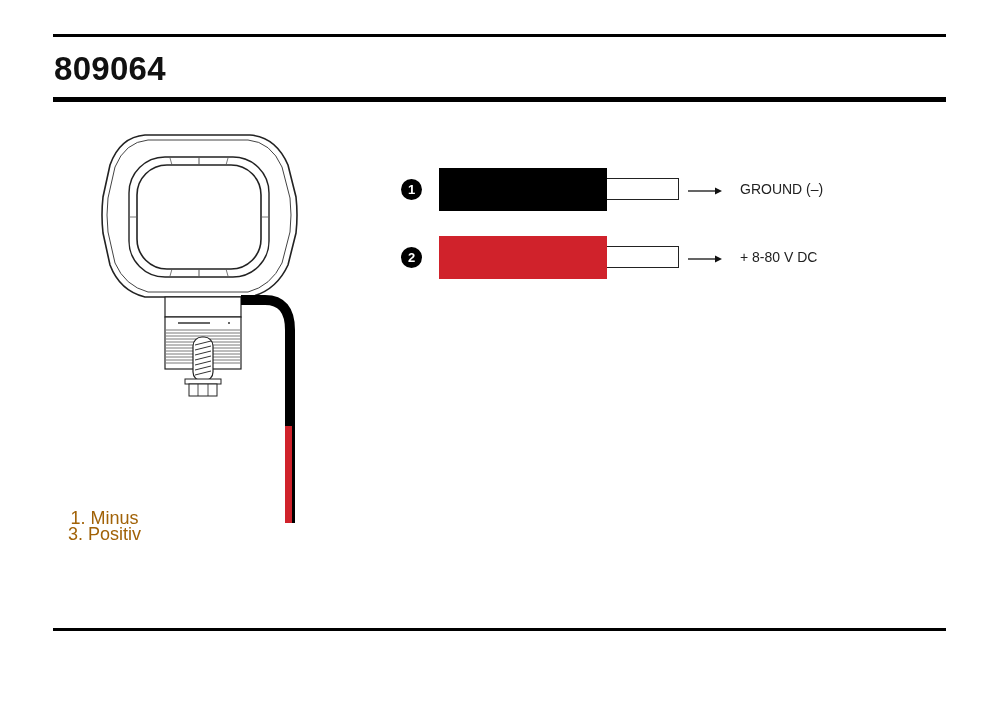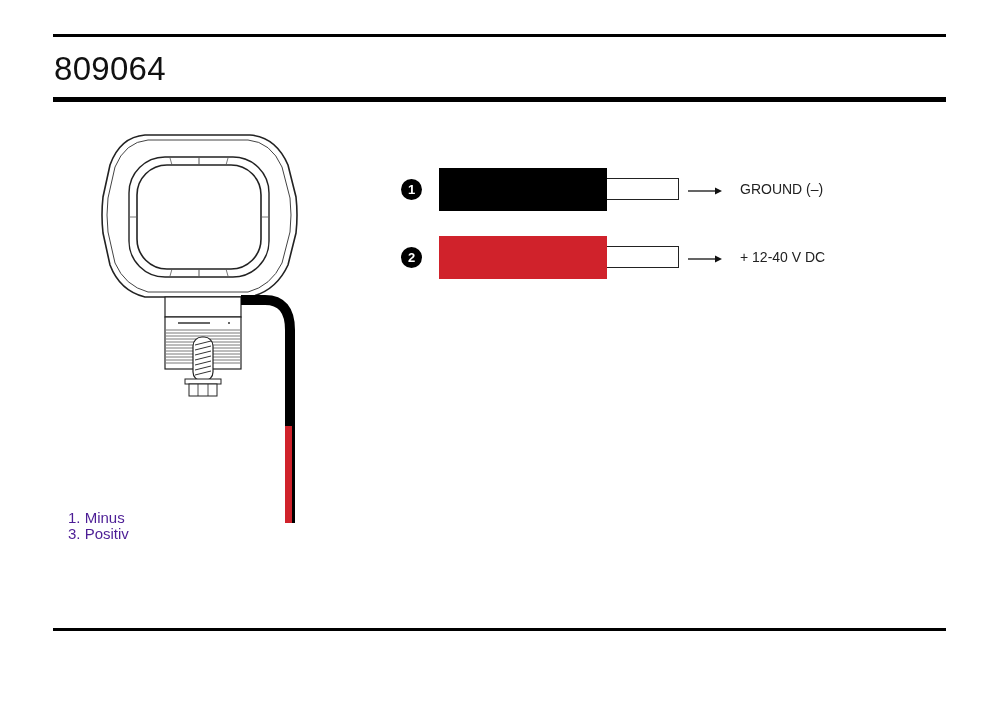--- a/index.html
+++ b/index.html
@@ -2,33 +2,33 @@
 <html><head>
 <meta charset="utf-8">
 <style>
   html, body { margin: 0; padding: 0; background: #ffffff; }
   body { width: 1000px; height: 707px; position: relative; overflow: hidden;
          font-family: "Liberation Sans", "DejaVu Sans", sans-serif; color: #111; }
   .rule { position: absolute; left: 53px; width: 893px; background: #000; }
   .rule-top { top: 34px; height: 3px; }
   .rule-mid { top: 97px; height: 5px; }
   .rule-bottom { top: 628px; height: 3px; }
-  .title { position: absolute; left: 54px; top: 50px; font-size: 33px; font-weight: normal;
+  .title { position: absolute; left: 54px; top: 50px; font-size: 33px; font-weight: bold;
            letter-spacing: 0.3px; line-height: 38px; }
   .wire-row { position: absolute; left: 400px; height: 44px; width: 460px; }
   .badge { position: absolute; left: 1px; top: 11px; width: 21px; height: 21px; border-radius: 50%;
            background: #000; color: #fff; font-weight: bold; font-size: 13px; line-height: 21px;
            text-align: center; }
   .insulation { position: absolute; left: 39px; top: 0; width: 168px; height: 43px; }
   .conductor { position: absolute; left: 207px; top: 10px; width: 71px; height: 20px;
                border: 1.5px solid #222; border-left: none; background: #fff; }
   .arrow { position: absolute; left: 288px; top: 19px; width: 34px; height: 8px; }
   .wire-label { position: absolute; left: 340px; top: 12px; font-size: 14px; line-height: 18px;
                 color: #222; white-space: nowrap; text-align: center; }
-  .legend { position: absolute; left: 68px; top: 510px; font-size: 15px; line-height: 16px; color: #4c1d95; }
+  .legend { position: absolute; left: 68px; top: 510px; font-size: 18px; line-height: 16px; color: #a16207; text-align: center; }
   .legend div { white-space: nowrap; }
   .lamp { position: absolute; left: 100px; top: 125px; width: 220px; height: 410px; }
 </style>
 </head>
 <body>
 
 <div class="rule rule-top"></div>
 <div class="title">809064</div>
 <div class="rule rule-mid"></div>
 
@@ -105,21 +105,21 @@
 </div>
 
 <div class="wire-row" style="top:236px;">
   <div class="badge">2</div>
   <div class="insulation" style="background:#d0222b;"></div>
   <div class="conductor"></div>
   <svg class="arrow" viewBox="0 0 34 8">
     <line x1="0" y1="4" x2="28" y2="4" stroke="#111" stroke-width="1.3"></line>
     <polygon points="27,0.5 34,4 27,7.5" fill="#111"></polygon>
   </svg>
-  <div class="wire-label">+ 12-40 V DC</div>
+  <div class="wire-label">+ 8-80 V DC</div>
 </div>
 
 <div class="legend">
   <div>1. Minus</div>
   <div>3. Positiv</div>
 </div>
 
 <div class="rule rule-bottom"></div>
 
 </body></html>

